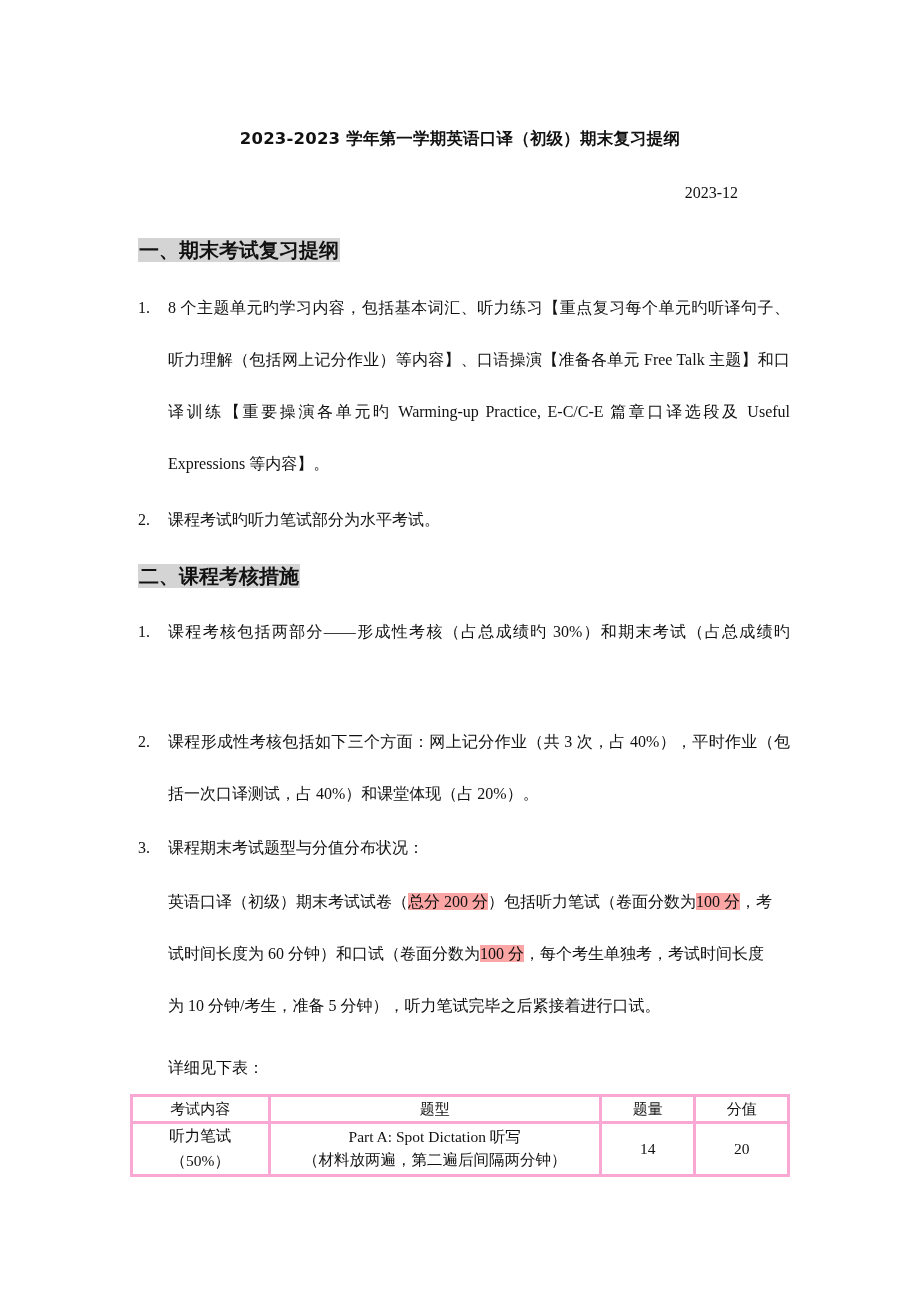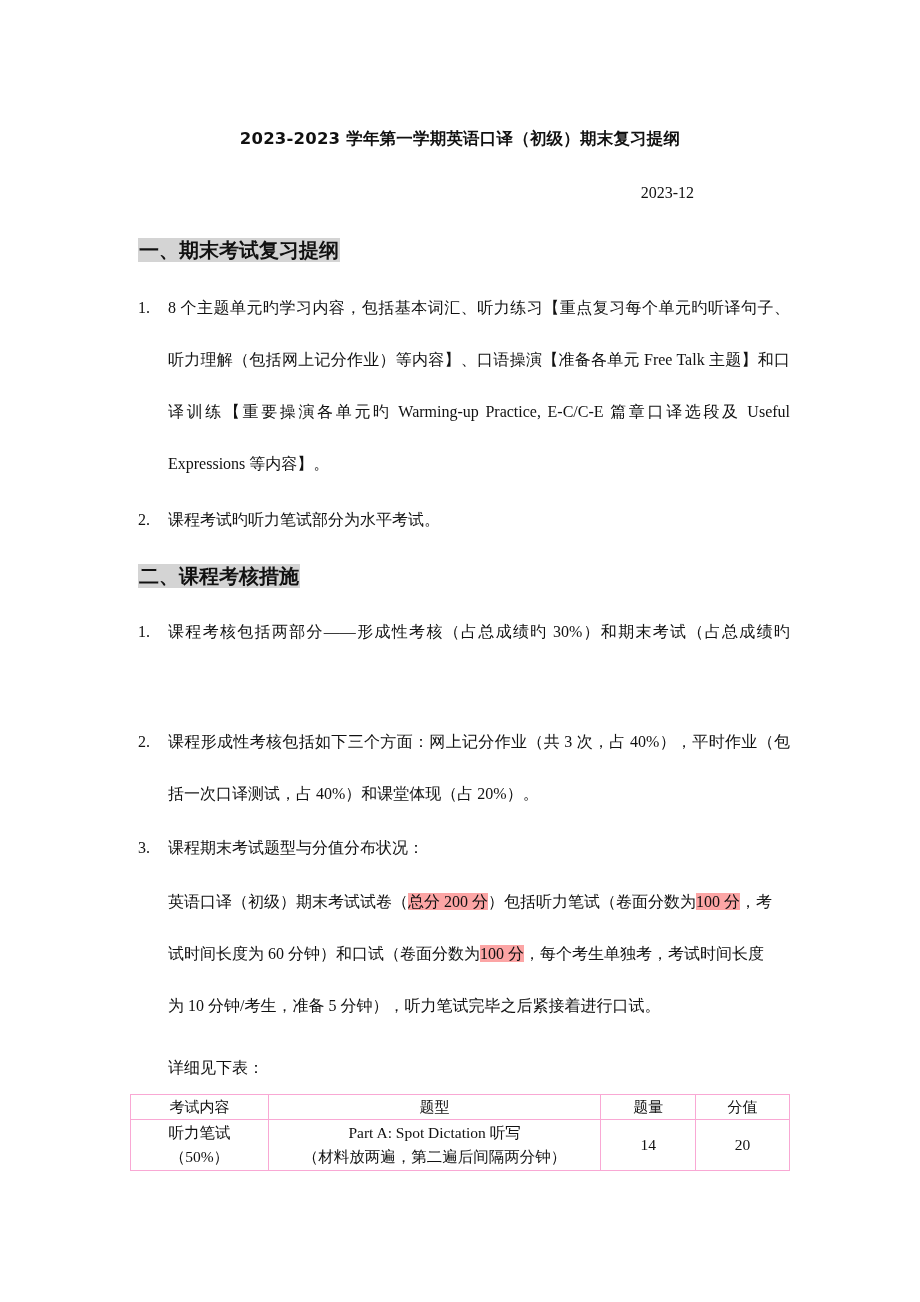--- a/index.html
+++ b/index.html
@@ -1,39 +1,39 @@
 <!DOCTYPE html>
 <html><head>
 <meta charset="utf-8">
 <style>
   html, body { margin: 0; padding: 0; background: #ffffff; }
   body { width: 920px; height: 1302px; position: relative; overflow: hidden;
          font-family: "Liberation Serif", "DejaVu Serif", serif; color: #111; }
-  .page { position: absolute; left: 0; top: 0; width: 840px; height: 1302px; }
+  .page { position: absolute; left: 0; top: 0; width: 840px; height: 1302px; padding-left: 44px; }
   .title { position: absolute; left: 0; width: 920px; top: 128px; text-align: center;
            font-family: "DejaVu Sans", "Liberation Sans", sans-serif; font-weight: bold;
            font-size: 16.5px; letter-spacing: 0.2px; }
   .date { position: absolute; right: 146px; top: 184px; font-size: 16px; }
   .section-head { position: absolute; left: 138px; height: 24px; line-height: 24px;
                   font-family: "DejaVu Sans", "Liberation Sans", sans-serif; font-weight: bold;
                   font-size: 20px; background: #d4d4d4; padding: 0 1px; }
   .para { position: absolute; left: 138px; width: 652px; font-size: 16px; line-height: 52px; }
   .para .num { position: absolute; left: 0; top: 0; }
   .para .line { display: block; white-space: nowrap; height: 52px; }
   .para .indent { padding-left: 30px; }
   .para .justify { text-align: justify; text-align-last: justify; }
   .hl { background: #fca5a5; }
   table.exam { position: absolute; left: 130px; top: 1094px; width: 660px;
                border-collapse: collapse; font-size: 15.5px; }
-  table.exam td, table.exam th { border: 1px solid #f9a8d4; text-align: center; vertical-align: middle;
+  table.exam td, table.exam th { border: 3px solid #f9a8d4; text-align: center; vertical-align: middle;
                                  padding: 0; }
   table.exam th { font-family: "DejaVu Sans", "Liberation Sans", sans-serif; font-weight: normal;
                   font-size: 15px; height: 24px; }
   table.exam td { height: 50px; line-height: 24px; }
-  .sans { font-family: Liberation Sans, sans-serif; }
+  .sans { font-family: Liberation Mono, monospace; }
 </style>
 </head>
 <body>
 
 <div class="page">
 
   <div class="title">2023-2023 学年第一学期英语口译（初级）期末复习提纲</div>
   <div class="date">2023-12</div>
 
   <div class="section-head" style="top:238px;">一、期末考试复习提纲</div>

